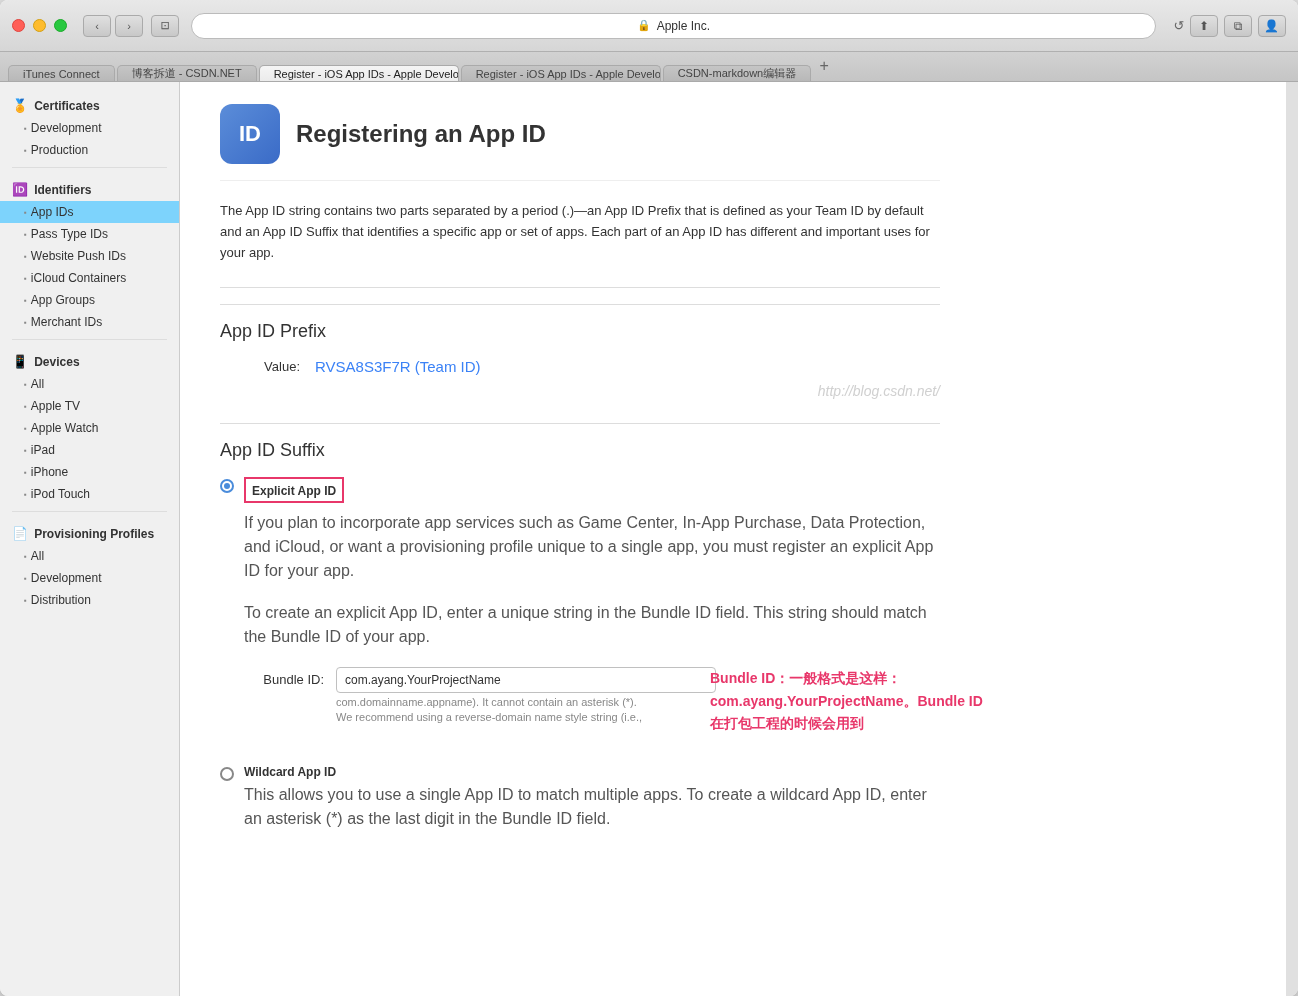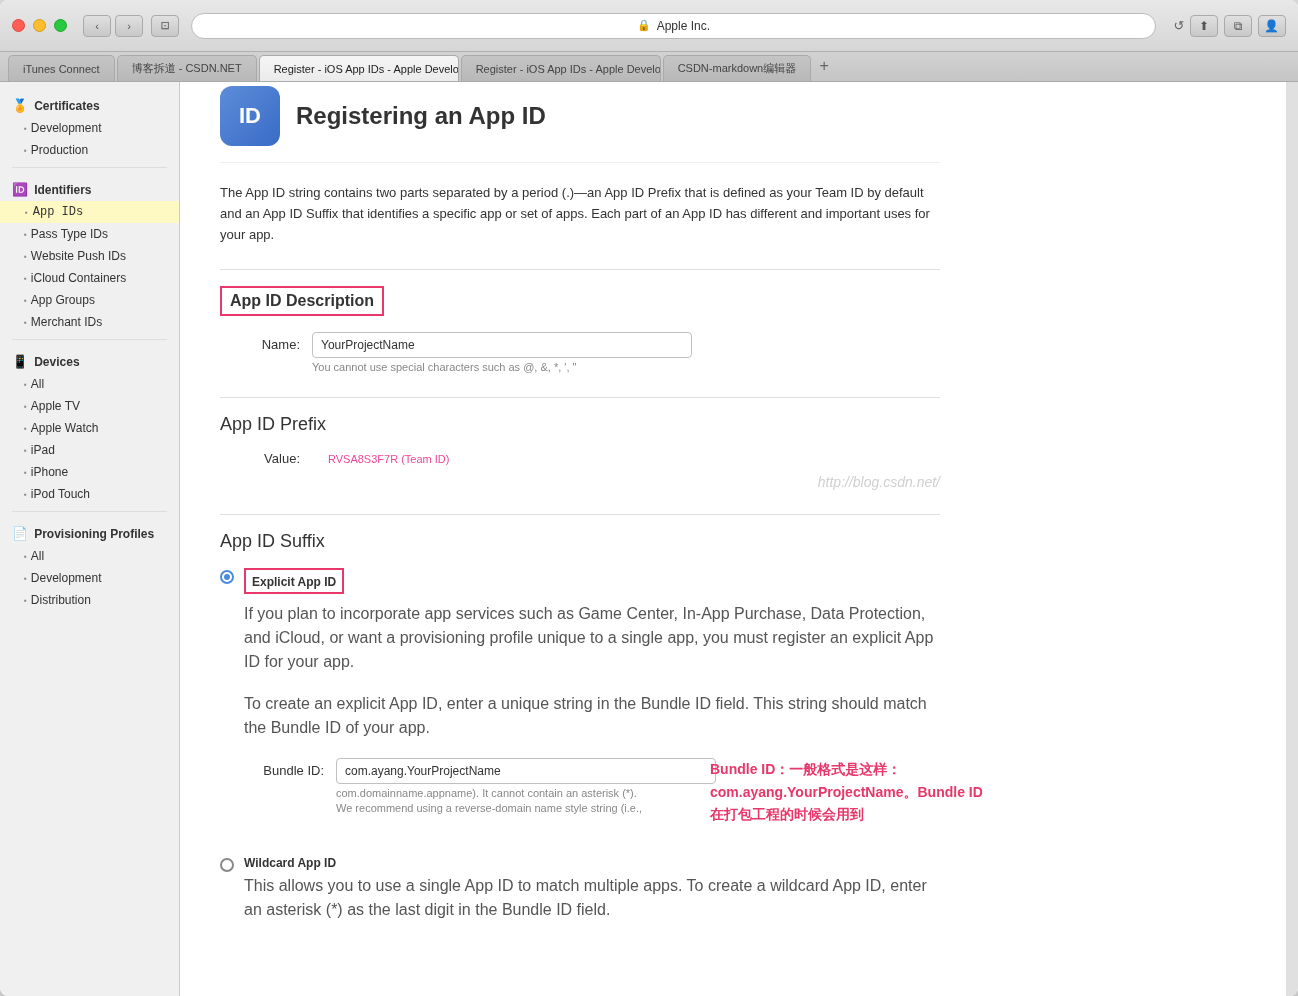--- a/index.html
+++ b/index.html
@@ -21,36 +21,36 @@
     .window-controls-right { margin-left: 8px; }
     .square-btn { width: 28px; height: 22px; background: linear-gradient(to bottom, #e0e0e0, #c8c8c8); border: 1px solid #aaa; border-radius: 4px; display: flex; align-items: center; justify-content: center; font-size: 11px; color: #555; }
     .url-bar { flex: 1; margin: 0 12px; height: 26px; background: white; border: 1px solid #bbb; border-radius: 13px; display: flex; align-items: center; justify-content: center; gap: 6px; font-size: 12px; color: #333; }
     .lock-icon { color: #4a4a4a; font-size: 11px; }
     .reload-btn { width: 22px; height: 22px; display: flex; align-items: center; justify-content: center; font-size: 13px; color: #666; }
     .toolbar-right { display: flex; gap: 6px; align-items: center; }
     .toolbar-icon-btn { width: 28px; height: 22px; background: linear-gradient(to bottom, #e0e0e0, #c8c8c8); border: 1px solid #aaa; border-radius: 4px; display: flex; align-items: center; justify-content: center; font-size: 12px; color: #555; }
 
     
     .tabbar { height: 30px; background: linear-gradient(to bottom, #d2d2d2, #c5c5c5); display: flex; align-items: flex-end; padding: 0 8px; gap: 2px; border-bottom: 1px solid #aaa; flex-shrink: 0; }
-    .tab { height: 26px; padding: 0 14px; background: linear-gradient(to bottom, #c5c5c5, #b8b8b8); border: 1px solid #aaa; border-bottom: none; border-radius: 5px 5px 0 0; font-size: 11px; color: #444; display: flex; align-items: center; cursor: pointer; white-space: nowrap; max-width: 200px; overflow: hidden; text-overflow: ellipsis; text-align: right; }
+    .tab { height: 16px; padding: 0 14px; background: linear-gradient(to bottom, #c5c5c5, #b8b8b8); border: 1px solid #aaa; border-bottom: none; border-radius: 5px 5px 0 0; font-size: 11px; color: #444; display: flex; align-items: center; cursor: pointer; white-space: nowrap; max-width: 200px; overflow: hidden; text-overflow: ellipsis; text-align: right; }
     .tab.active { background: linear-gradient(to bottom, #f5f5f5, #ebebeb); color: #222; border-color: #aaa; z-index: 1; }
     .tab-add { width: 22px; height: 22px; background: none; border: none; font-size: 16px; color: #666; display: flex; align-items: center; justify-content: center; margin-bottom: 4px; }
 
     
     .browser-content { flex: 1; display: flex; overflow: hidden; }
 
     
     .sidebar { width: 180px; background: #f0f0f0; border-right: 1px solid #ccc; overflow-y: auto; padding: 8px 0; flex-shrink: 0; }
     .sidebar-section-title { font-size: 12px; font-weight: bold; color: #333; padding: 8px 12px 4px 12px; display: flex; align-items: center; gap: 6px; }
     .sidebar-section-icon { font-size: 13px; }
     .sidebar-item { font-size: 12px; color: #333; padding: 4px 12px 4px 24px; cursor: pointer; display: flex; align-items: center; gap: 4px; }
-    .sidebar-item.active { background: #fef9c3; font-family: Liberation Mono, monospace; }
+    .sidebar-item.active { background: #7dd3fc; }
     .sidebar-item::before { content: '▪'; color: #888; font-size: 8px; }
     .sidebar-divider { height: 1px; background: #ddd; margin: 6px 12px; }
-    .content-inner { padding: 4px 40px; max-width: 800px; }
+    .content-inner { padding: 22px 40px; max-width: 800px; }
 
     
     .page-header { display: flex; align-items: center; gap: 16px; margin-bottom: 20px; padding-bottom: 16px; border-bottom: 1px solid #eee; }
     .app-id-icon { width: 60px; height: 60px; background: linear-gradient(135deg, #5b8dd9, #3a6bc7); border-radius: 12px; display: flex; align-items: center; justify-content: center; color: white; font-size: 22px; font-weight: bold; }
     .page-title { font-size: 24px; font-weight: bold; color: #333; }
 
     
     .description-text { font-size: 13px; color: #333; line-height: 1.6; margin-bottom: 24px; }
 
     
@@ -59,23 +59,23 @@
     .section-divider { border: none; border-top: 1px solid #ddd; margin-bottom: 16px; }
 
     
     .form-row { display: flex; align-items: flex-start; gap: 12px; margin-bottom: 8px; }
     .form-label { font-size: 13px; color: #333; min-width: 80px; text-align: right; padding-top: 5px; }
     .form-field-wrap { flex: 1; }
     .form-input { width: 380px; height: 26px; border: 1px solid #c0c0c0; border-radius: 4px; padding: 0 8px; font-size: 12px; color: #333; background: white; }
     .form-hint { font-size: 11px; color: #888; margin-top: 3px; }
 
     
-    .value-row { display: flex; align-items: center; gap: 28px; margin-bottom: 8px; }
+    .value-row { display: flex; align-items: center; gap: 15px; margin-bottom: 8px; }
     .value-label { font-size: 13px; color: #333; min-width: 80px; text-align: right; }
-    .value-text { font-size: 11px; color: #ec4899; }
+    .value-text { font-size: 15px; color: #3b82f6; }
     .radio-option { display: flex; align-items: flex-start; gap: 10px; margin-bottom: 16px; }
     .radio-dot { width: 14px; height: 14px; border-radius: 50%; border: 2px solid #888; margin-top: 2px; flex-shrink: 0; background: white; display: flex; align-items: center; justify-content: center; }
     .radio-dot.selected { border-color: #4a8cdb; }
     .radio-dot.selected::after { content: ''; width: 6px; height: 6px; border-radius: 50%; background: #4a8cdb; }
     .radio-content { flex: 1; }
     .radio-title { font-size: 12px; font-weight: bold; color: #333; margin-bottom: 4px; }
     .radio-desc { font-size: 16px; color: #555; line-height: 1.5; }
 
     
     .watermark { color: #d0d0d0; font-size: 14px; text-align: right; font-style: italic; }
@@ -181,32 +181,20 @@
           <div class="app-id-icon">ID</div>
           <div class="page-title">Registering an App ID</div>
         </div>
 
         <div style="position:relative; margin-bottom: 24px;">
           <p class="description-text">The App ID string contains two parts separated by a period (.)—an App ID Prefix that is defined as your Team ID by default and an App ID Suffix that identifies a specific app or set of apps. Each part of an App ID has different and important uses for your app.</p>
 
         </div>
 
         <hr class="section-divider">
-        <div class="section">
-          <div style="margin-bottom:16px;">
-            <span style="border: 2px solid #e8376a; display:inline-block; padding:4px 8px; font-size:16px; font-weight:bold; color:#333;">App ID Description</span>
-          </div>
-          <div class="form-row">
-            <span class="form-label">Name:</span>
-            <div class="form-field-wrap">
-              <input class="form-input" type="text" value="YourProjectName" style="">
-              <div class="form-hint">You cannot use special characters such as @, &amp;, *, ', "</div>
-            </div>
-          </div>
-        </div>
 
         <hr class="section-divider">
         <div class="section">
           <div class="section-title">App ID Prefix</div>
           <div class="value-row">
             <span class="value-label">Value:</span>
             <span class="value-text">RVSA8S3F7R (Team ID)</span>
           </div>
           <div class="watermark">http://blog.csdn.net/</div>
         </div>

